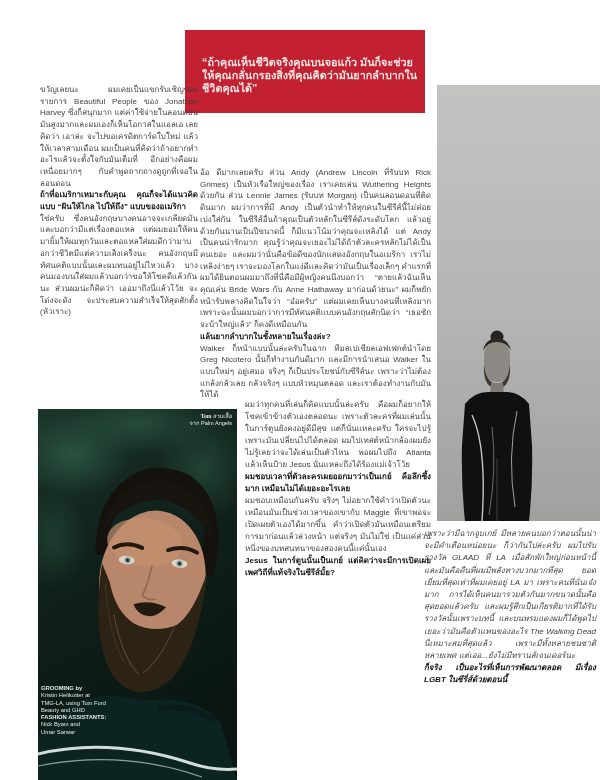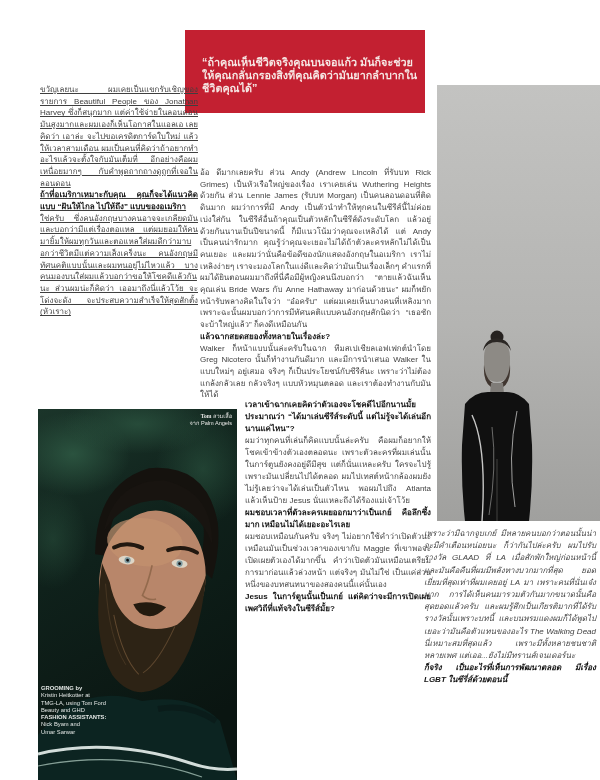--- a/index.html
+++ b/index.html
@@ -4,21 +4,21 @@
 <style>
   html,body{margin:0;padding:0;background:#ffffff;}
   .page{
     position:relative;width:600px;height:780px;background:#ffffff;overflow:hidden;
     font-family:"Liberation Sans","DejaVu Sans",sans-serif;color:#3f3f3f;
   }
   
   .col{position:absolute;font-size:8px;line-height:11.7px;text-align:justify;}
   .col p{margin:0;}
   .col .q{font-weight:bold;color:#141414;}
-  .col-left{left:40px;top:84px;width:158px;text-decoration:underline;}
+  .col-left{left:40px;top:84px;width:158px;}
   .col-mid-top{left:200px;top:127px;width:231px;margin-top:40px;}
   .col-mid-bottom{left:245px;top:399px;width:186px;line-height:12px;}
   .col-right{left:424px;top:528px;width:172px;line-height:12.2px;font-style:italic;}
   
   .quote-box{
     position:absolute;left:185px;top:30px;width:240px;height:83px;box-sizing:border-box;
     background:#c32031;color:#f6e7e4;font-weight:bold;font-size:10.8px;line-height:13.2px;
     padding:26px 4px 0 17px;text-align:left;
   }
   
@@ -47,26 +47,25 @@
   </div>
 
   <div class="col col-left">
     <p>ขวัญเลยนะ ผมเคยเป็นแขกรับเชิญของรายการ Beautiful People ของ Jonathan Harvey ซึ่งก็สนุกมาก แต่ค่าใช้จ่ายในลอนดอนมันสูงมากและผมเองก็เห็นโอกาสในแอลเอ เลยคิดว่า เอาล่ะ จะไปขอเครดิตการ์ดใบใหม่ แล้วให้เวลาสามเดือน ผมเป็นคนที่คิดว่าถ้าอยากทำอะไรแล้วจะตั้งใจกับมันเต็มที่ อีกอย่างคือผมเหนื่อยมากๆ กับคำพูดถากถางดูถูกที่เจอในลอนดอน</p>
     <p class="q">ถ้าที่อเมริกาเหมาะกับคุณ คุณก็จะได้แนวคิดแบบ “ฝันให้ไกล ไปให้ถึง” แบบของอเมริกา</p>
     <p>ใช่ครับ ซึ่งคนอังกฤษบางคนอาจจะเกลียดมันและบอกว่ามีแต่เรื่องตอแหล แต่ผมยอมให้คนมายิ้มให้ผมทุกวันและตอแหลใส่ผมดีกว่ามาบอกว่าชีวิตมีแต่ความเส็งเคร็งนะ คนอังกฤษมีทัศนคติแบบนั้นและผมทนอยู่ไม่ไหวแล้ว บางคนมองบนใส่ผมแล้วบอกว่าขอให้โชคดีแล้วกันนะ ส่วนผมน่ะก็คิดว่า เออมาถึงนี่แล้วโว้ย จะโด่งจะดัง จะประสบความสำเร็จให้สุดสักตั้ง (หัวเราะ)</p>
   </div>
 
   <div class="col col-mid-top">
     <p>อ้อ ดีมากเลยครับ ส่วน Andy (Andrew Lincoln ที่รับบท Rick Grimes) เป็นหัวเรือใหญ่ของเรื่อง เราเคยเล่น Wuthering Heights ด้วยกัน ส่วน Lennie James (รับบท Morgan) เป็นคนลอนดอนที่ติดดินมาก ผมว่าการที่มี Andy เป็นตัวนำทำให้ทุกคนในซีรีส์นี้ไม่ค่อยเบ่งใส่กัน ในซีรีส์อื่นถ้าคุณเป็นตัวหลักในซีรีส์ดังระดับโลก แล้วอยู่ด้วยกันนานเป็นปีขนาดนี้ ก็มีแนวโน้มว่าคุณจะเหลิงได้ แต่ Andy เป็นคนน่ารักมาก คุณรู้ว่าคุณจะเยอะไม่ได้ถ้าตัวละครหลักไม่ได้เป็นคนเยอะ และผมว่านั่นคือข้อดีของนักแสดงอังกฤษในอเมริกา เราไม่เหลิงง่ายๆ เราจะมองโลกในแง่ดีและคิดว่ามันเป็นเรื่องเล็กๆ คำแรกที่ผมได้ยินตอนผมมาถึงที่นี่คือมีผู้หญิงคนนึงบอกว่า “ตายแล้วฉันเห็นคุณเล่น Bride Wars กับ Anne Hathaway มาก่อนด้วยนะ” ผมก็พยักหน้ารับพลางคิดในใจว่า “อ๋อครับ” แต่ผมเคยเห็นบางคนที่เหลิงมาก เพราะฉะนั้นผมบอกว่าการมีทัศนคติแบบคนอังกฤษสักนิดว่า “เธอชักจะบ้าใหญ่แล้ว” ก็คงดีเหมือนกัน</p>
-    <p class="q">แล้วฉากสยดสยองทั้งหลายในเรื่องล่ะ?</p>
+    <p class="q">แล้นยากลำบากในชั้งหลายในเรื่องล่ะ?</p>
     <p>Walker ก็หน้าแบบนั้นล่ะครับในฉาก ทีมสเปเชียลเอฟเฟกต์นำโดย Greg Nicotero นั้นก็ทำงานกันดีมาก และมีการนำเสนอ Walker ในแบบใหม่ๆ อยู่เสมอ จริงๆ ก็เป็นประโยชน์กับซีรีส์นะ เพราะว่าไม่ต้องแกล้งกลัวเลย กลัวจริงๆ แบบหัวหมุนตลอด และเราต้องทำงานกับมันให้ได้</p>
   </div>
 
   <div class="col col-mid-bottom">
-    <p class="q">เวลาเข้าฉากเคยคิดว่าตัวเองจะโชคดีไปอีกนานมั้ย ประมาณว่า “ได้มาเล่นซีรีส์ระดับนี้ แต่ไม่รู้จะได้เล่นอีกนานแค่ไหน”?</p>
     <p>ผมว่าทุกคนที่เล่นก็คิดแบบนั้นล่ะครับ คือผมก็อยากให้โชคเข้าข้างตัวเองตลอดนะ เพราะตัวละครที่ผมเล่นนั้น ในการ์ตูนยังคงอยู่ดีมีสุข แต่ก็นั่นแหละครับ ใครจะไปรู้ เพราะมันเปลี่ยนไปได้ตลอด ผมไปเทสต์หน้ากล้องผมยังไม่รู้เลยว่าจะได้เล่นเป็นตัวไหน พอผมไปถึง Atlanta แล้วเห็นป้าย Jesus นั่นแหละถึงได้ร้องแม่เจ้าโว้ย</p>
     <p class="q">ผมชอบเวลาที่ตัวละครเผยออกมาว่าเป็นเกย์ คือลึกซึ้งมาก เหมือนไม่ได้เยอะอะไรเลย</p>
     <p>ผมชอบเหมือนกันครับ จริงๆ ไม่อยากใช้คำว่าเปิดตัวนะ เหมือนมันเป็นช่วงเวลาของเขากับ Maggie ที่เขาพอจะเปิดเผยตัวเองได้มากขึ้น คำว่าเปิดตัวมันเหมือนเตรียมการมาก่อนแล้วล่วงหน้า แต่จริงๆ มันไม่ใช่ เป็นแค่ส่วนหนึ่งของบทสนทนาของสองคนนี้แค่นั้นเอง</p>
     <p class="q">Jesus ในการ์ตูนนั้นเป็นเกย์ แต่คิดว่าจะมีการเปิดเผยเพศวิถีที่แท้จริงในซีรีส์มั้ย?</p>
   </div>
 
   <div class="col col-right">
     <p>เพราะว่ามีฉากจูบเกย์ มีหลายคนบอกว่าตอนนั้นน่าจะมีคำเตือนหน่อยนะ ก็ว่ากันไปล่ะครับ ผมไปรับรางวัล GLAAD ที่ LA เมื่อสักพักใหญ่ก่อนหน้านี้ และมันคือคืนที่ผมมีพลังทางบวกมากที่สุด ยอดเยี่ยมที่สุดเท่าที่ผมเคยอยู่ LA มา เพราะคนที่นั่นเจ๋งมาก การได้เห็นคนมารวมตัวกันมากขนาดนั้นคือสุดยอดแล้วครับ และผมรู้สึกเป็นเกียรติมากที่ได้รับรางวัลนั้นเพราะบทนี้ และบนพรมแดงผมก็ได้พูดไปเยอะว่ามันคือตัวแทนของอะไร The Walking Dead นี่เหมาะสมที่สุดแล้ว เพราะมีทั้งหลายชนชาติ หลายเพศ แต่เออ...ยังไม่มีทรานส์เจนเดอร์นะ</p>
     <p class="q">ก็จริง เป็นอะไรที่เห็นการพัฒนาตลอด มีเรื่อง LGBT ในซีรี่ส์ด้วยตอนนี้</p>
   </div>

